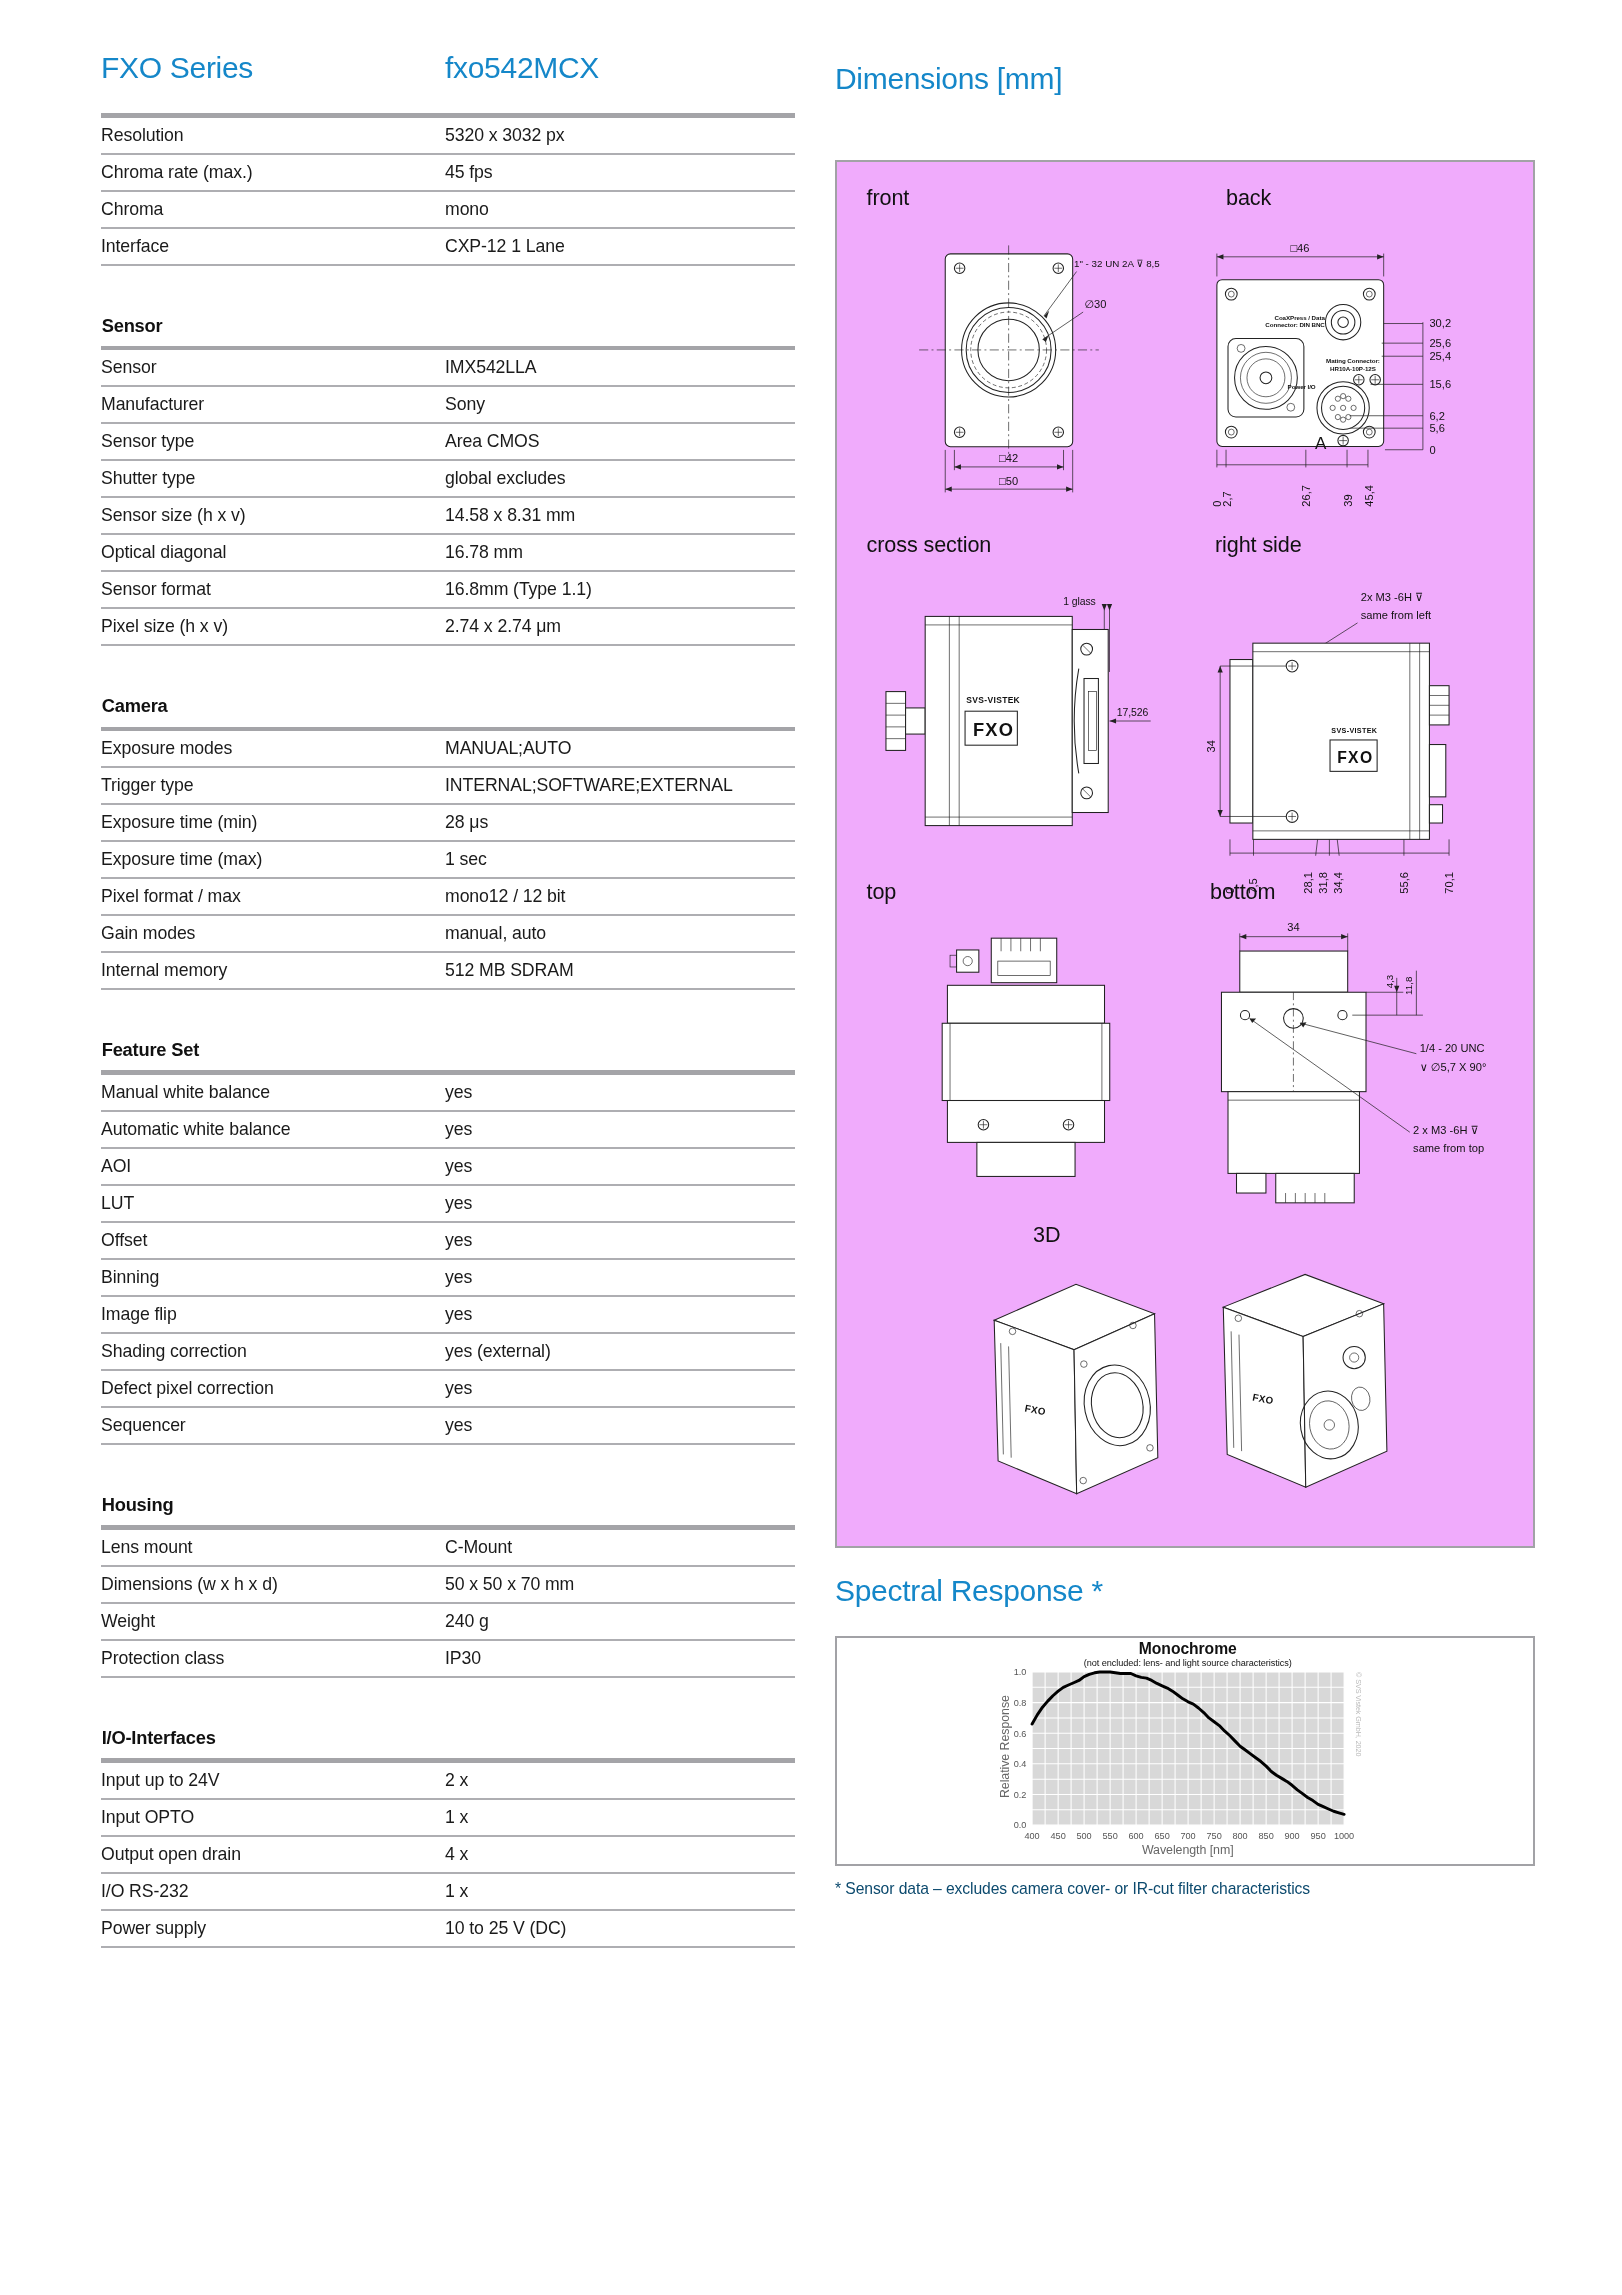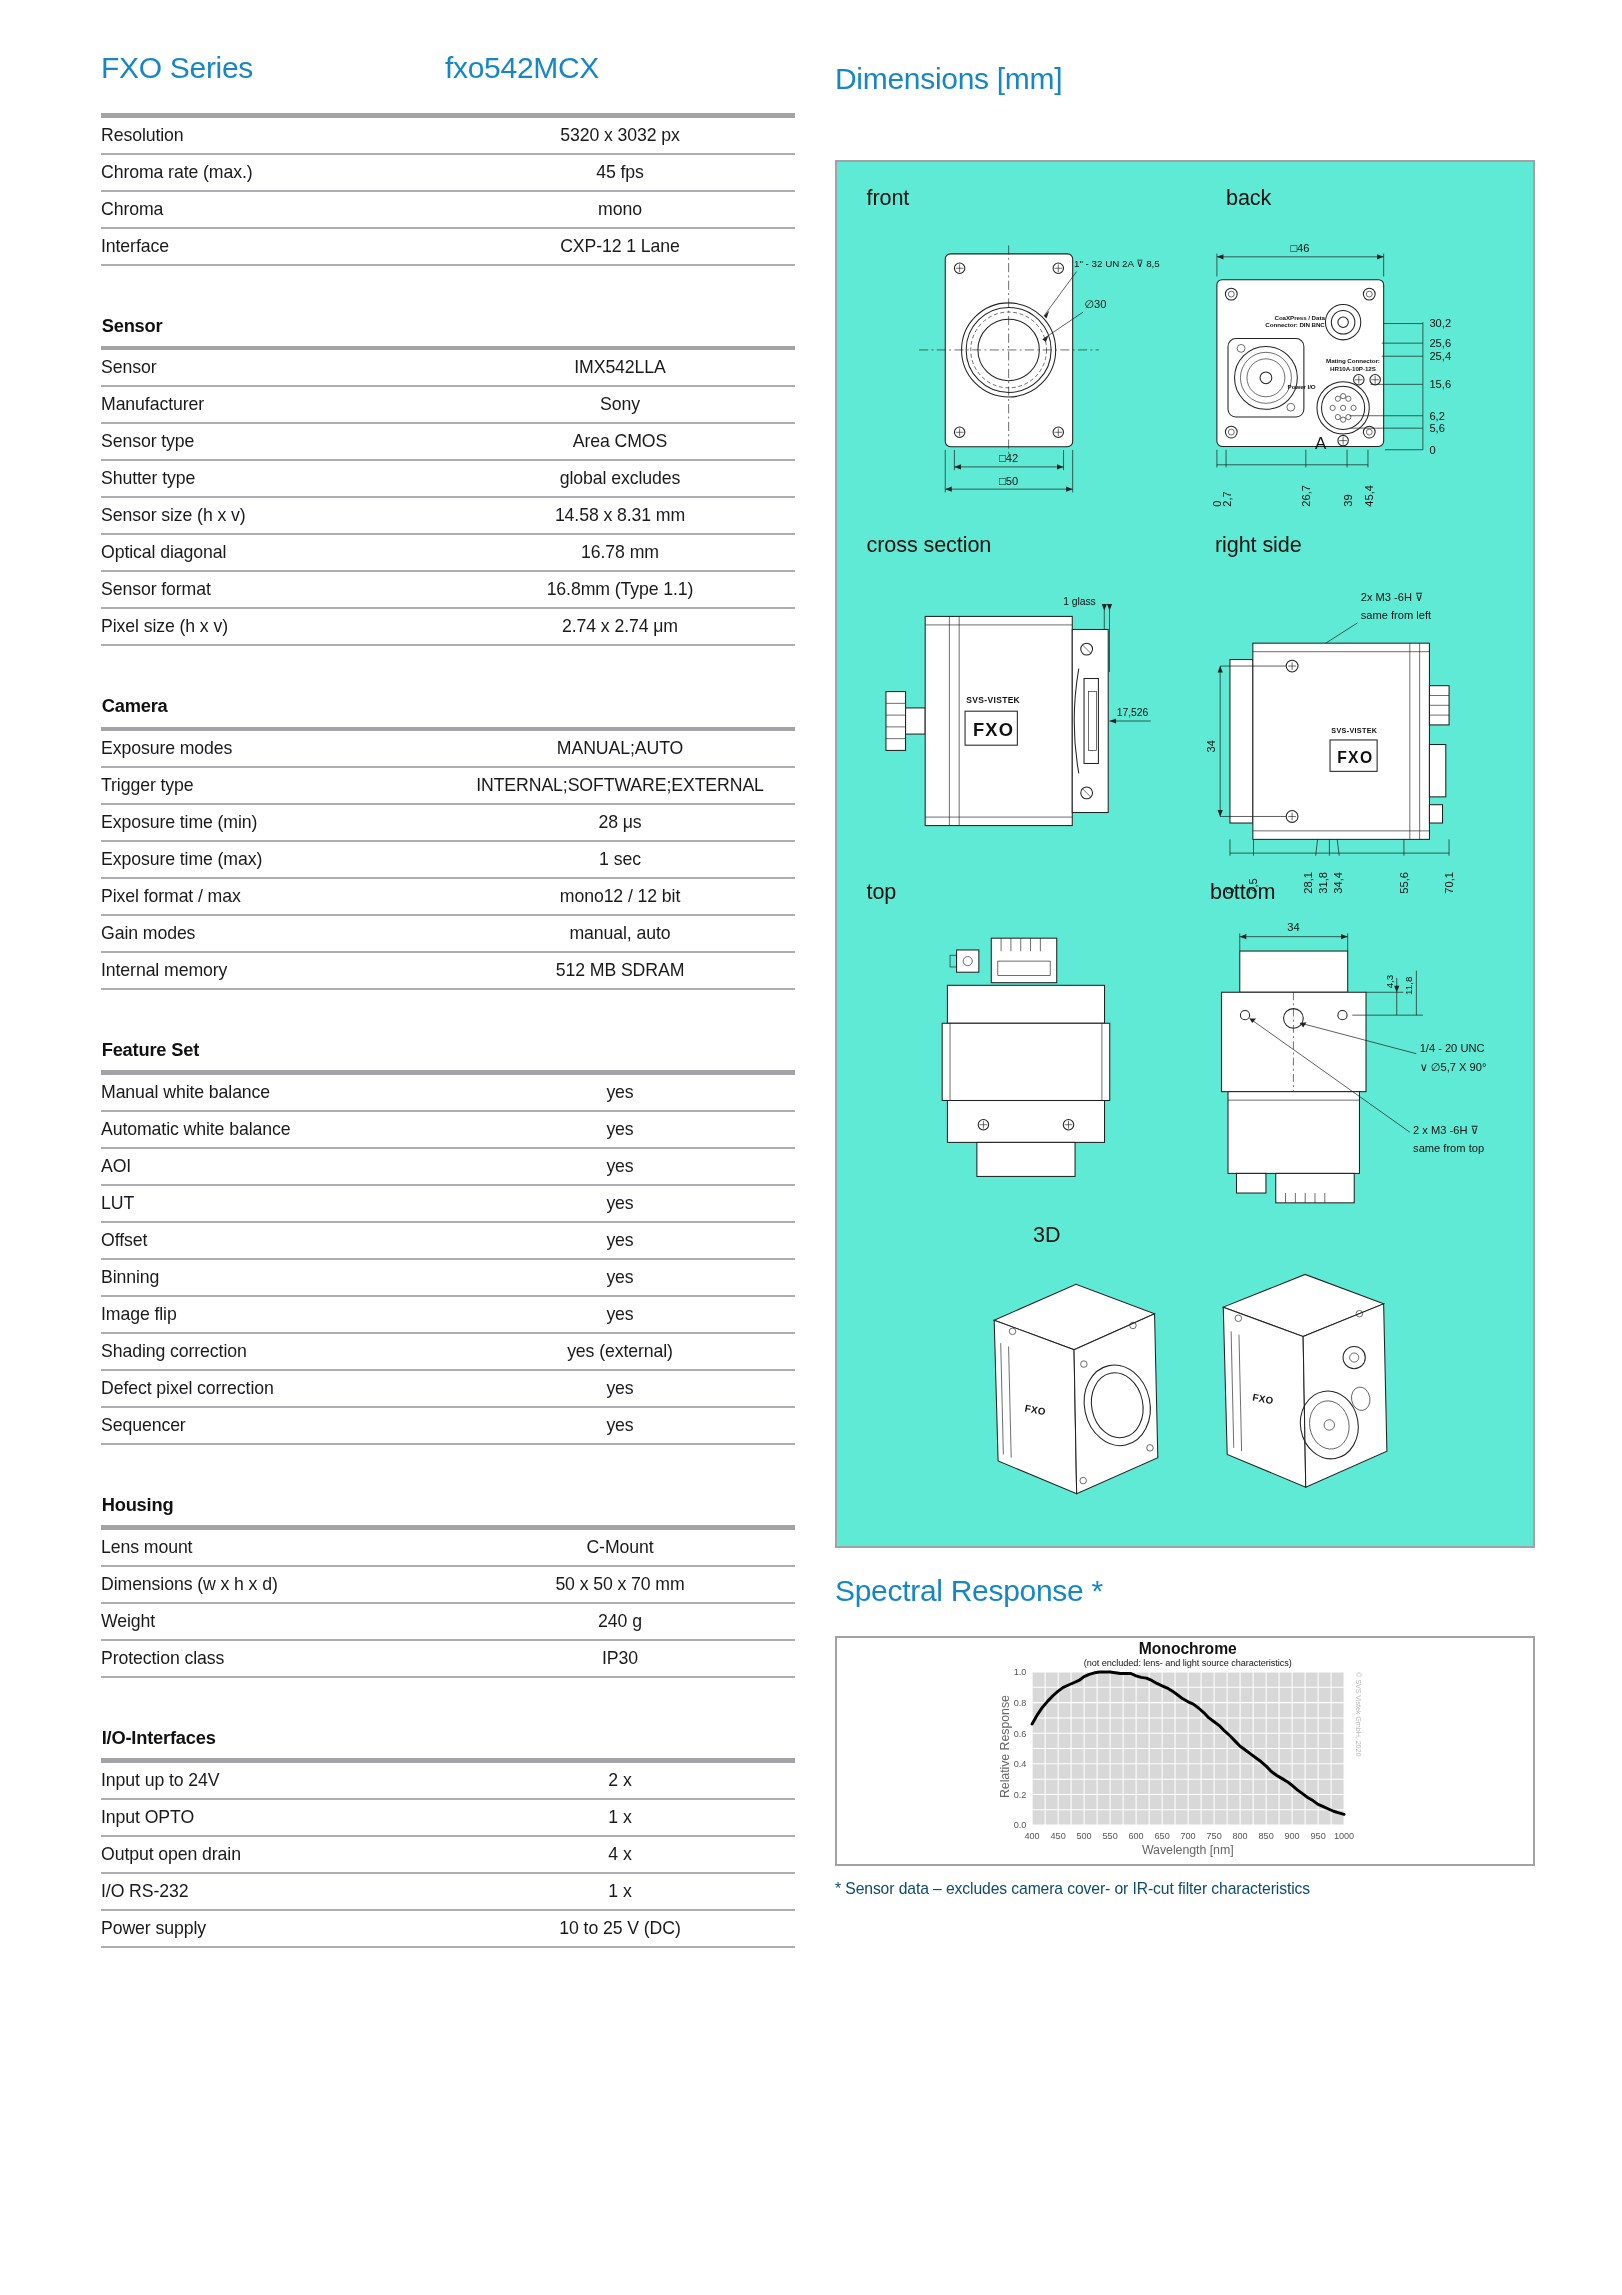--- a/index.html
+++ b/index.html
@@ -17,31 +17,31 @@
     letter-spacing:-0.1px;
   }
   
   .left-col{position:absolute;left:101px;top:51px;width:694px;}
   .doc-title-row{display:flex;height:62px;align-items:flex-start;}
   .doc-title-row h1{margin:0;font-size:30px;font-weight:500;color:var(--accent);letter-spacing:-0.3px;}
   .doc-title-row .series{width:344px;}
   .spec-table .header-bar,.spec-section .header-bar{height:4.6px;background:var(--sep-strong);}
   .spec-row{height:37px;border-bottom:2.6px solid var(--sep);display:flex;align-items:center;}
   .spec-label{width:344px;font-size:17.7px;}
-  .spec-value{flex:1;font-size:17.7px;text-align:center;}
+  .spec-value{flex:1;font-size:17.7px;}
   .spec-section{margin-top:49px;}
   .sec-title{margin:0 0 9.2px 0.7px;font-size:18.3px;font-weight:700;color:#111;letter-spacing:-0.2px;}
   
   .right-col{position:absolute;left:835px;top:0;width:668px;height:2295px;}
   .blue-heading{position:absolute;margin:0;font-size:30px;font-weight:500;color:var(--accent);letter-spacing:-0.3px;}
   #dim-heading{top:62px;left:0;}
   #spectral-heading{top:1574px;left:0;}
   .dim-panel{
     position:absolute;top:160px;left:0;width:700px;height:1388px;
-    border:2.6px solid var(--panel-border);background:#5eead4;padding-left:25px;
+    border:2.6px solid var(--panel-border);background:#f0abfc;padding-left:25px;
   }
   .vlabel{position:absolute;font-size:21.6px;color:#111;}
   .dp-svg{position:absolute;}
   .chart-panel{
     position:absolute;top:1636px;left:0;width:700px;height:230px;
     border:2.6px solid var(--panel-border);background:#fff;overflow:hidden;
   }
   .footnote{position:absolute;top:1880px;left:0;margin:0;font-size:15.7px;color:#0c4a6e;}
   
   .ln{stroke:#222;stroke-width:1.6;fill:none;}

